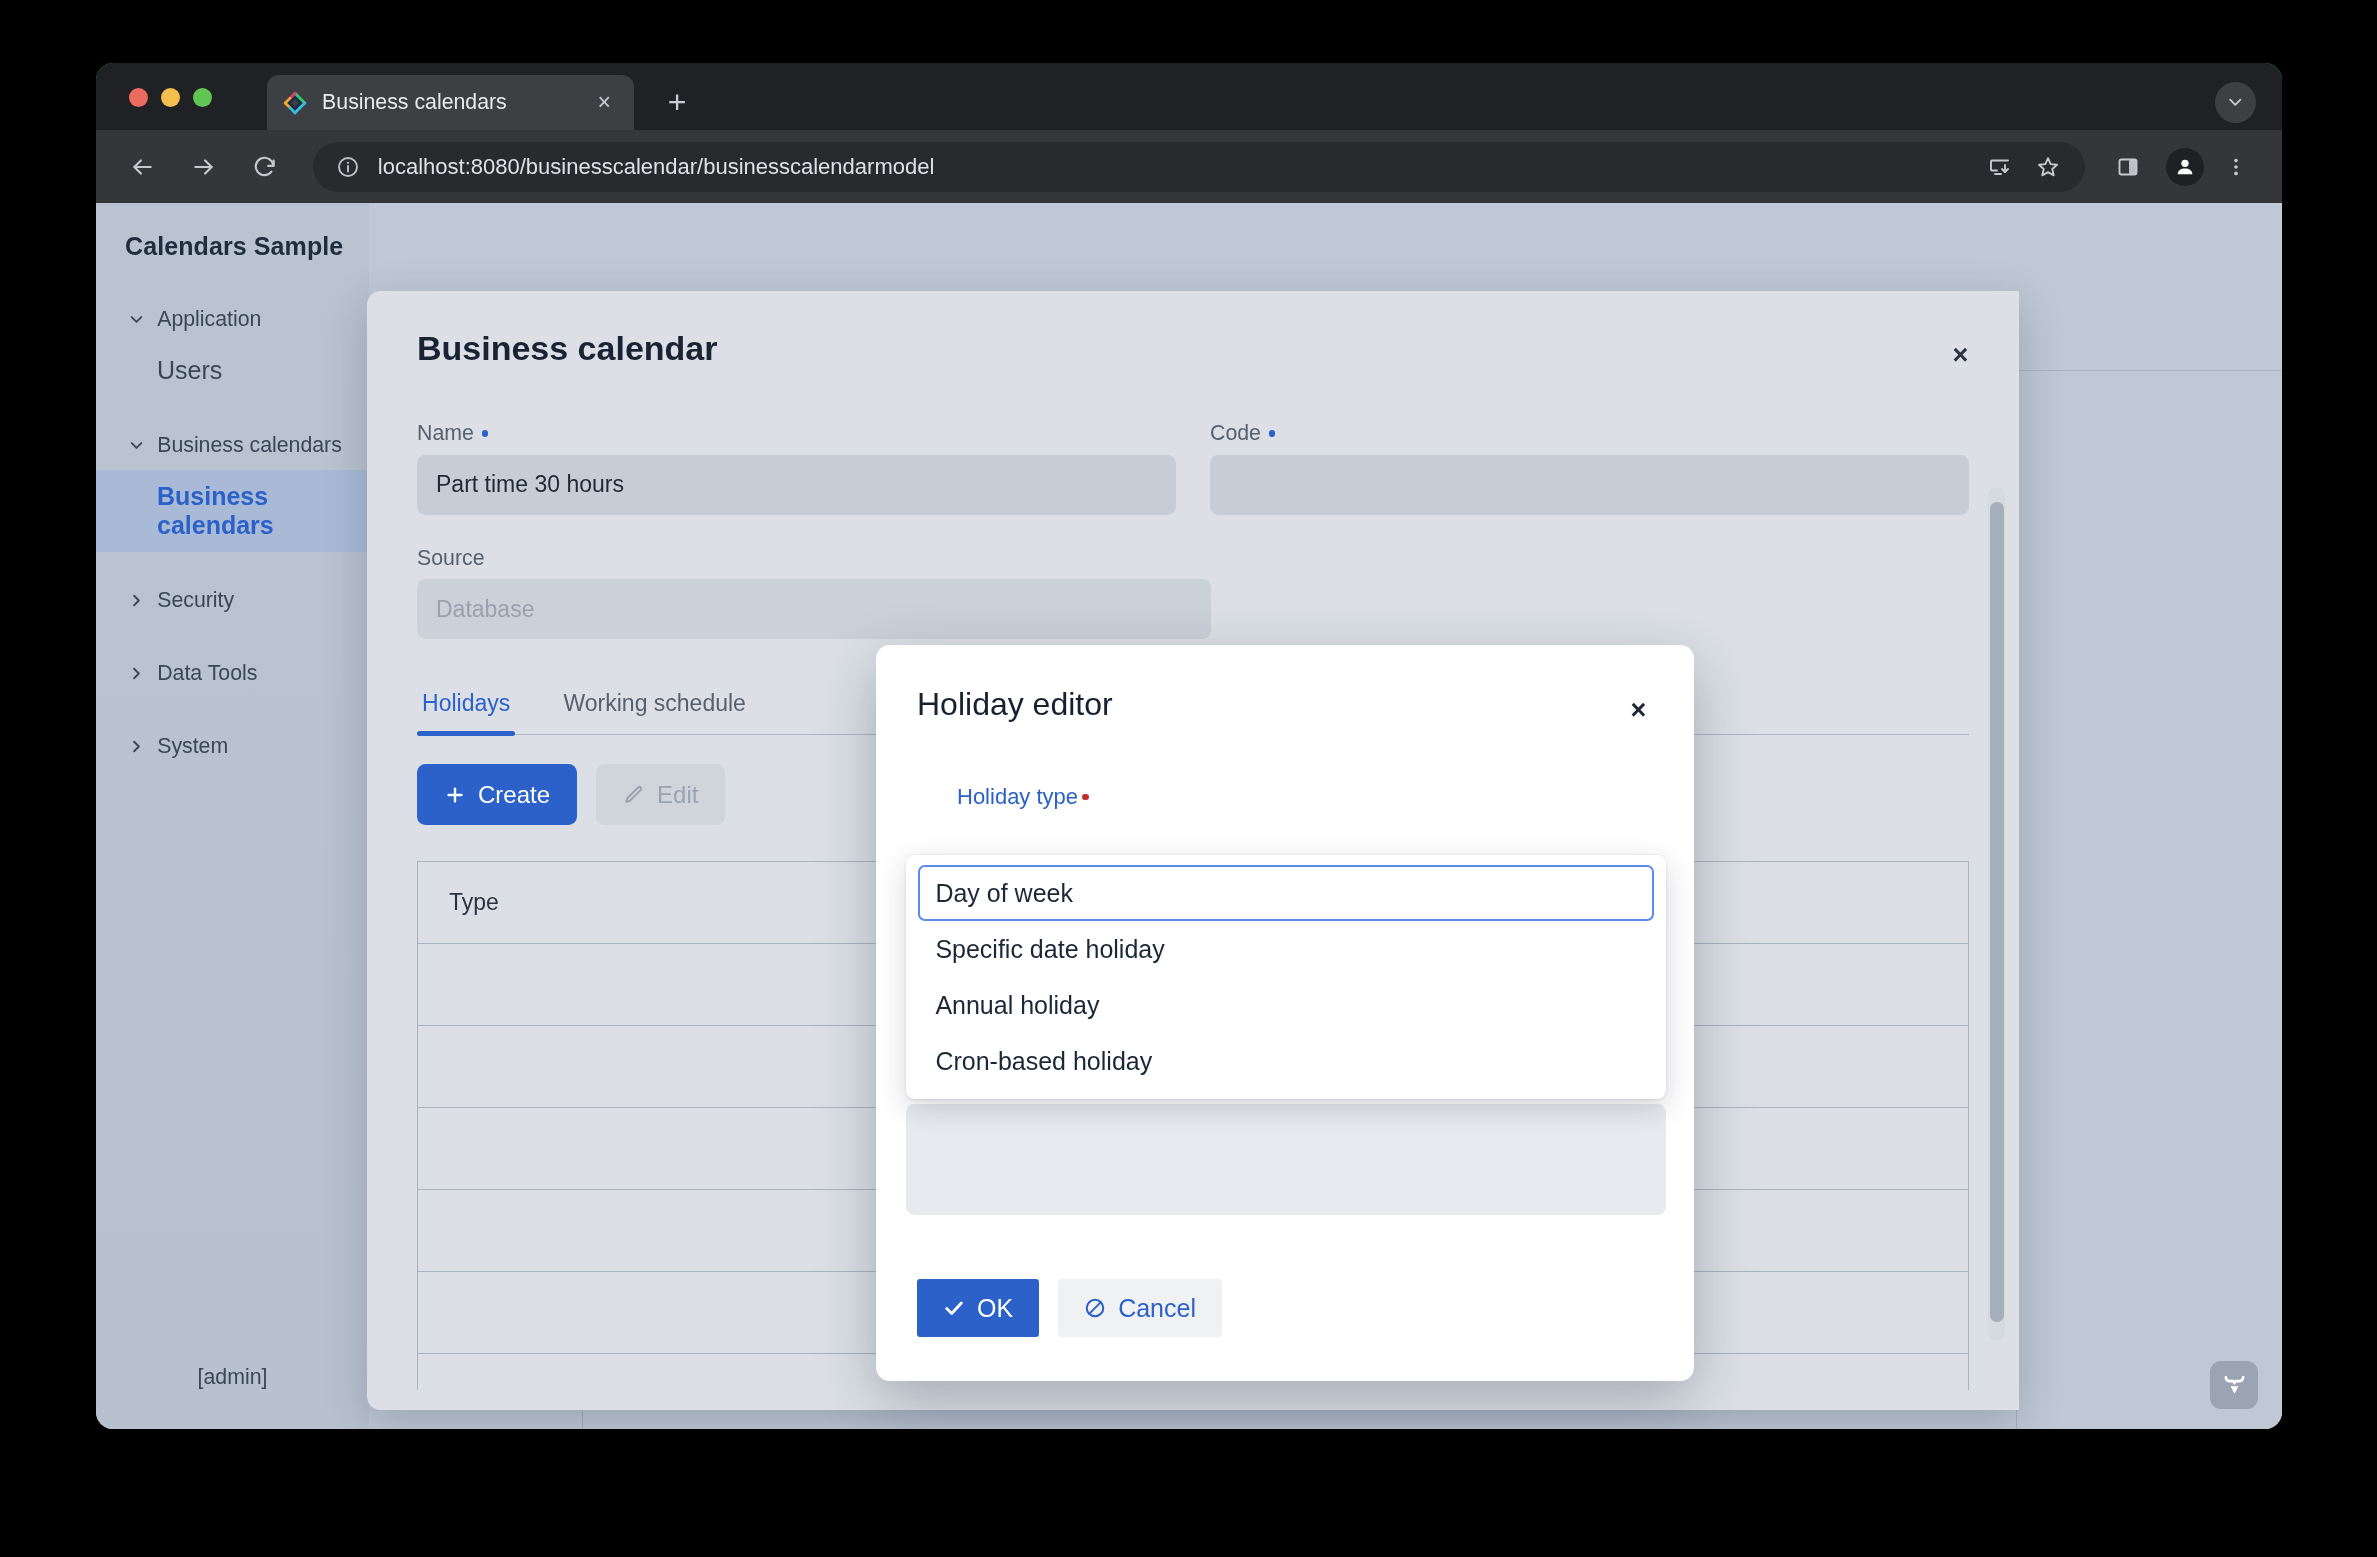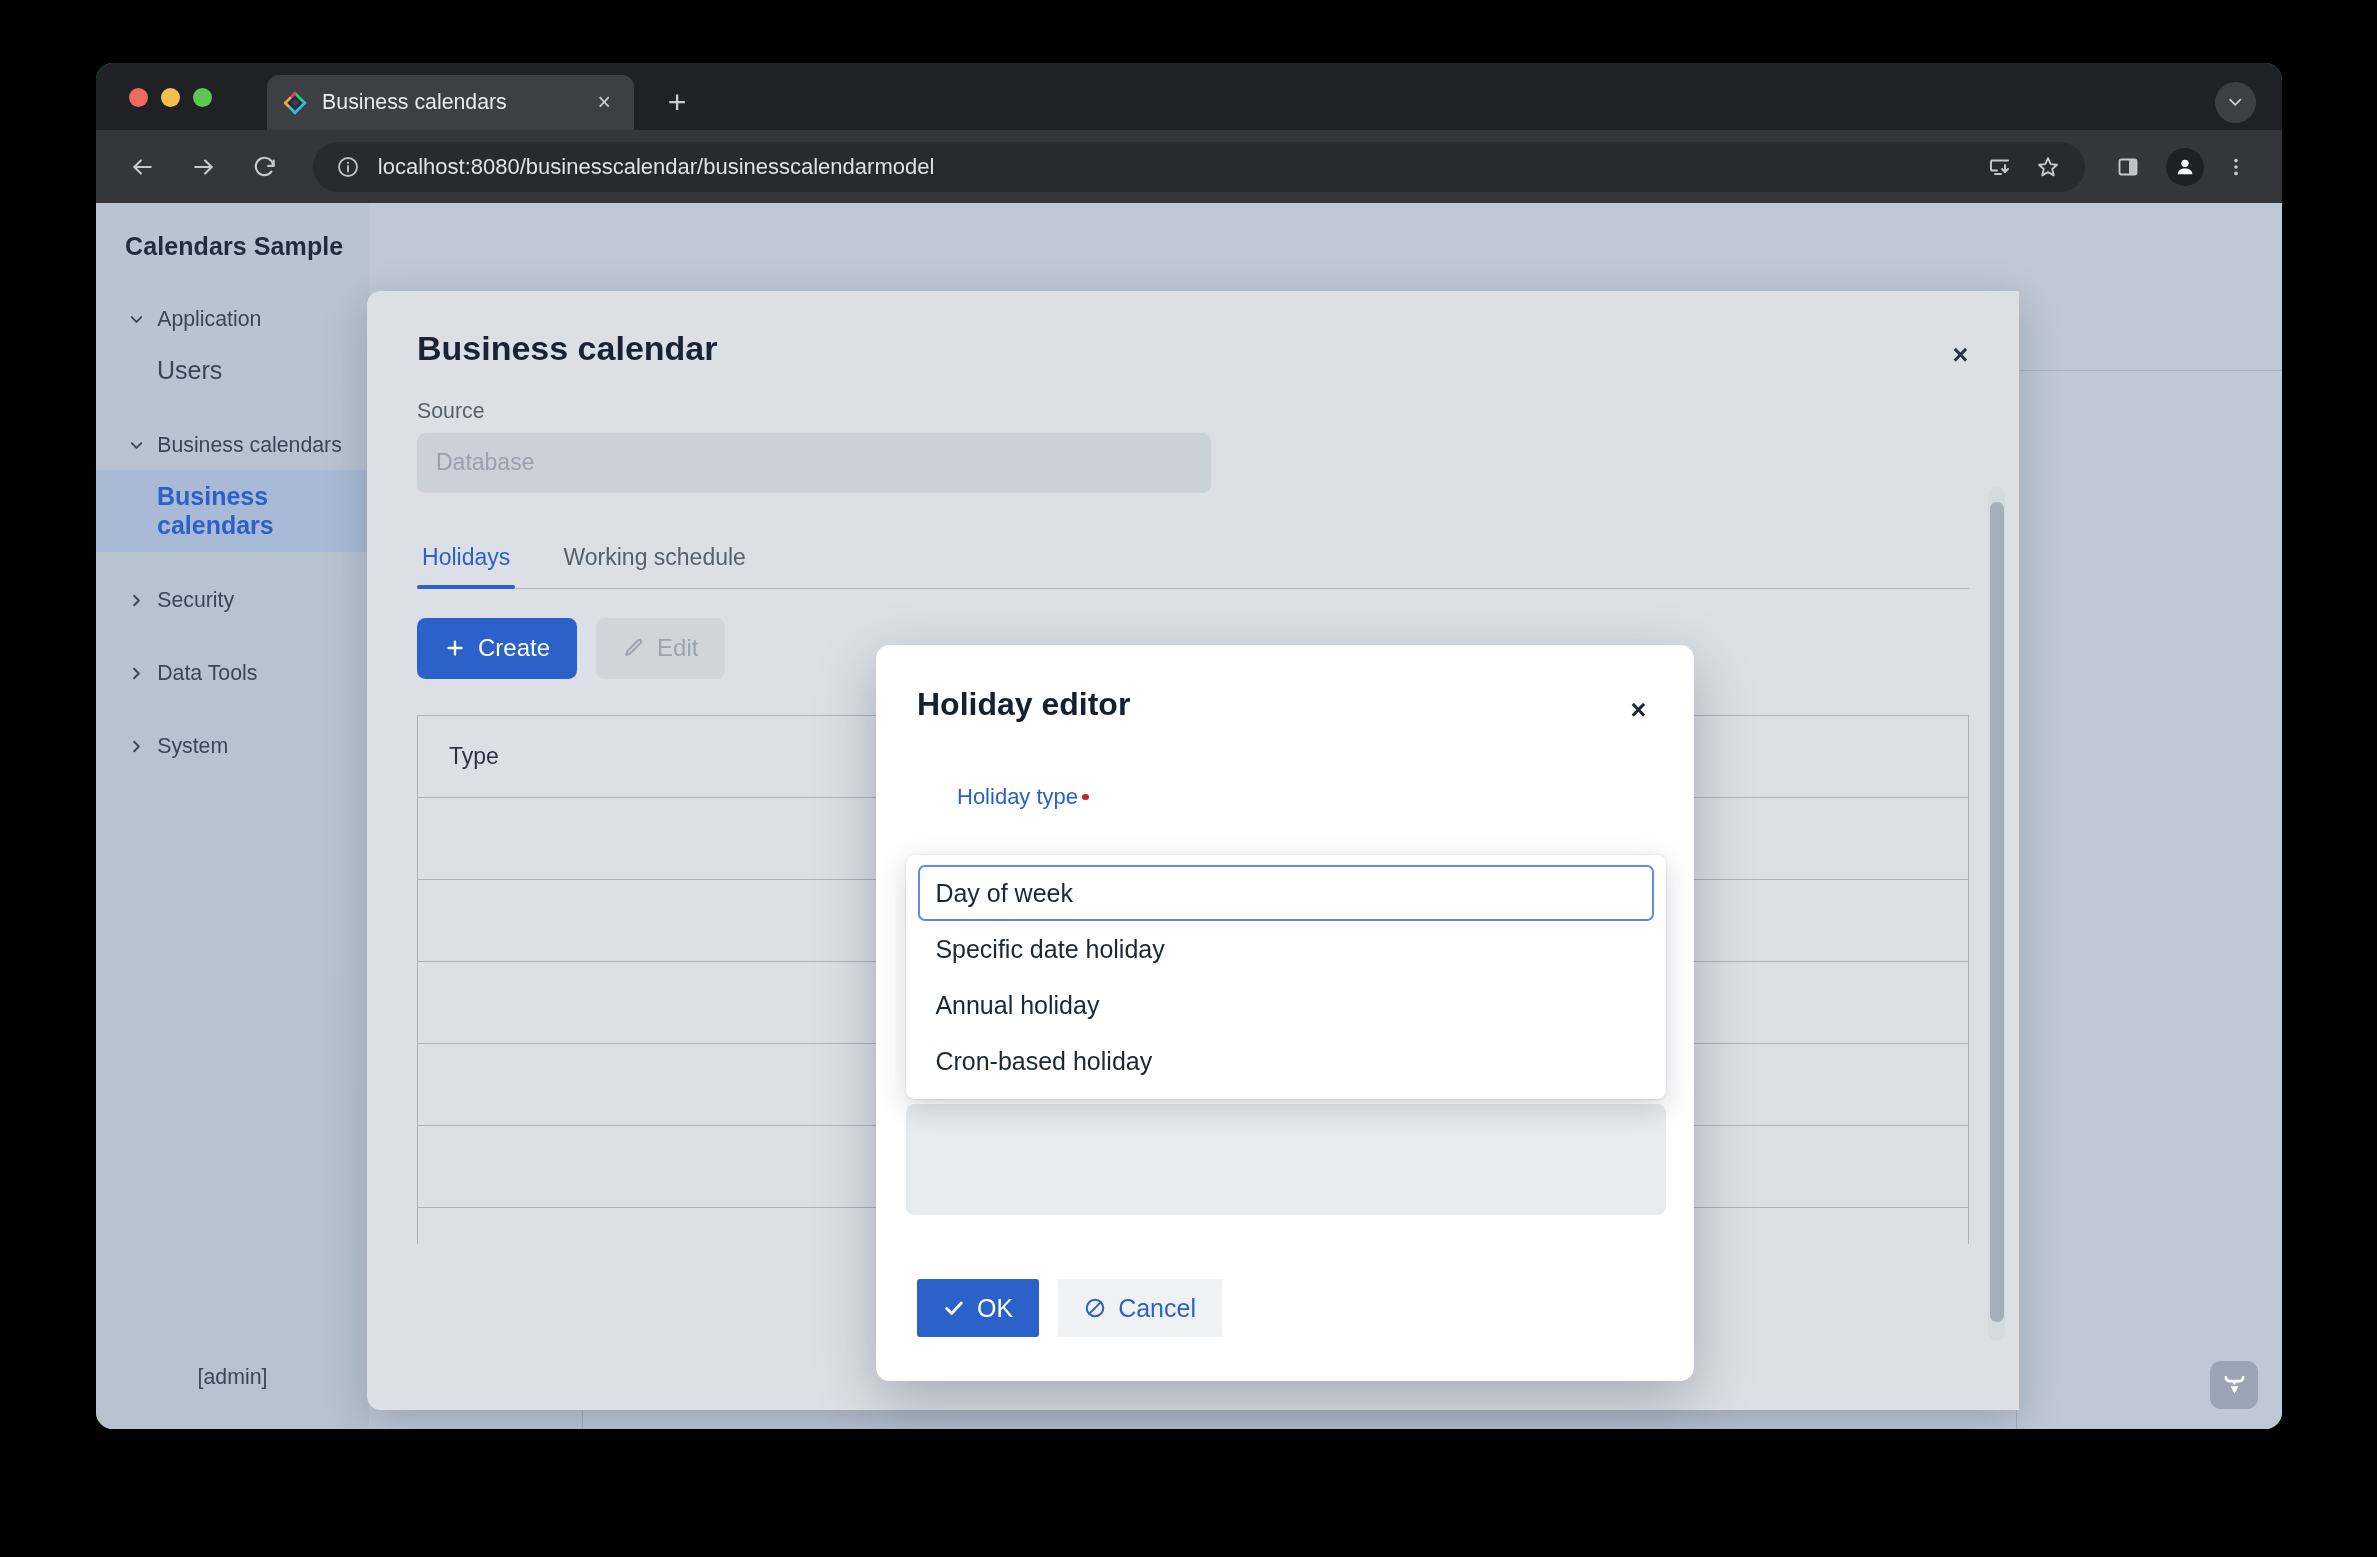--- a/index.html
+++ b/index.html
@@ -301,21 +301,21 @@
   #he-modal {
     position: absolute;
     left: 780px; top: 442px;
     width: 818px; height: 736px;
     background: #FFFFFF;
     border-radius: 13.7px;
     box-shadow: 0 19px 60px rgba(20,30,50,.28);
     overflow: visible;
   }
   #he-header { position: relative; padding: 41px 0 0 41px; }
-  #he-title { font-size: 32px; font-weight: bold; color: #16202F; }
+  #he-title { font-size: 32px; font-weight: normal; color: #16202F; }
   #he-close {
     position: absolute; right: 36px; top: 46px;
     width: 39px; height: 39px;
     display: flex; align-items: center; justify-content: center;
     color: #1E2735; font-size: 27px; font-weight: bold; line-height: 1;
   }
   #he-body { padding: 61px 41px 0 41px; position: relative; }
   #he-field-label {
     font-size: 22px; color: #2B61C8;
     display: flex; align-items: center; gap: 4px;
@@ -568,20 +568,37 @@
         <div class="bg-grid-row"></div>
       </div>
     </div>
 
     <div id="bc-dialog">
       <div id="bc-header">
         <div id="bc-title">Business calendar</div>
         <div id="bc-close">×</div>
       </div>
 
+      <div id="bc-form">
+        <div class="field">
+          <div class="field-label">
+            <span>Name</span>
+            <span class="req-dot"></span>
+          </div>
+          <div class="field-input">Part time 30 hours</div>
+        </div>
+
+        <div class="field">
+          <div class="field-label">
+            <span>Code</span>
+            <span class="req-dot"></span>
+          </div>
+          <div class="field-input"></div>
+        </div>
+      </div>
 
       <div id="bc-source-row">
         <div class="field">
           <div class="field-label">
             <span>Source</span>
           </div>
           <div class="field-input readonly">Database</div>
         </div>
       </div>
 

